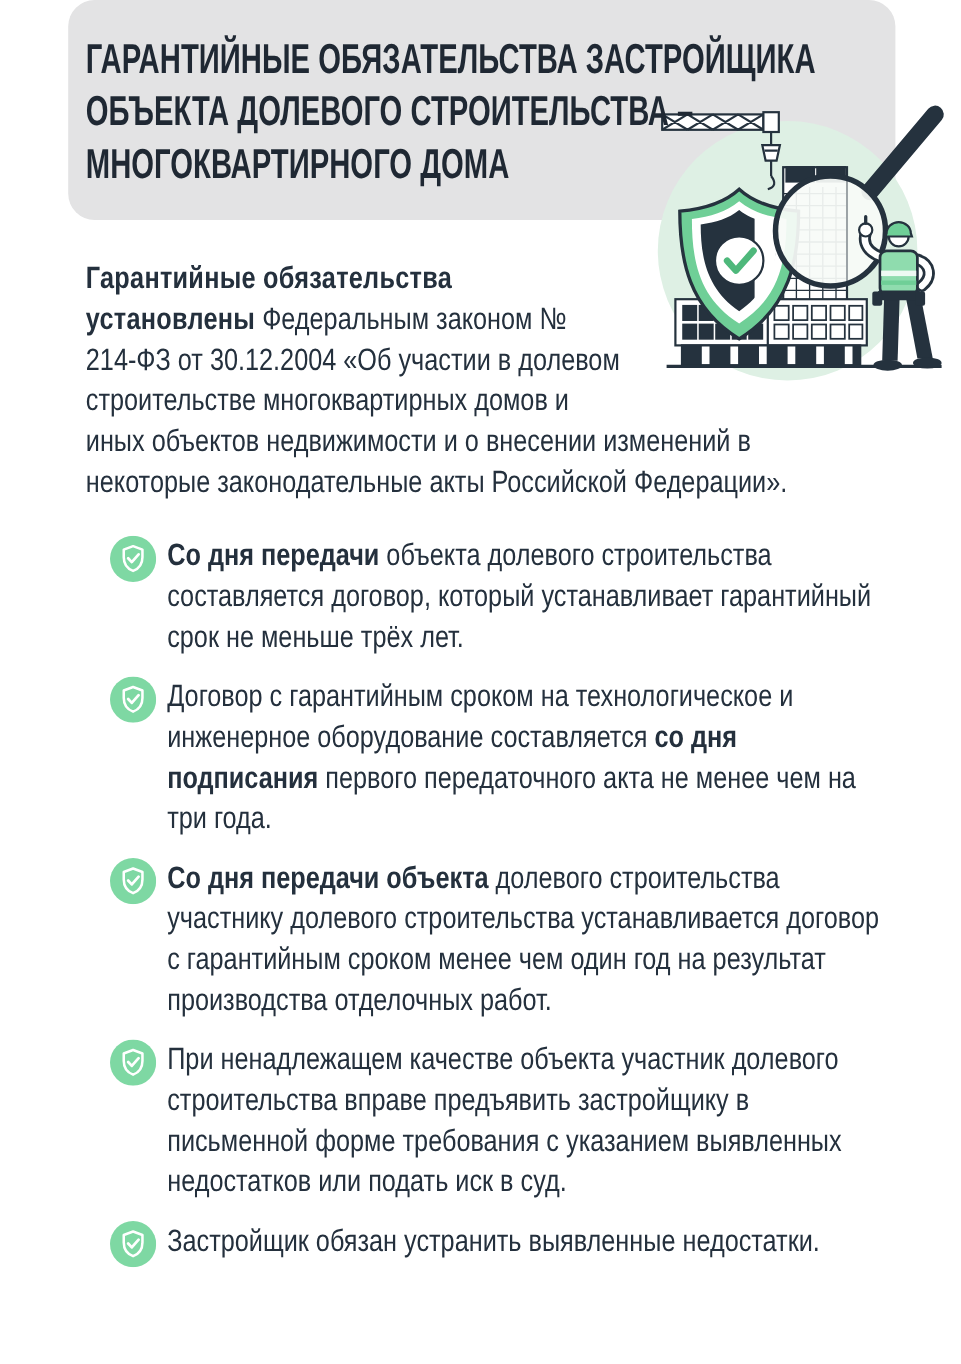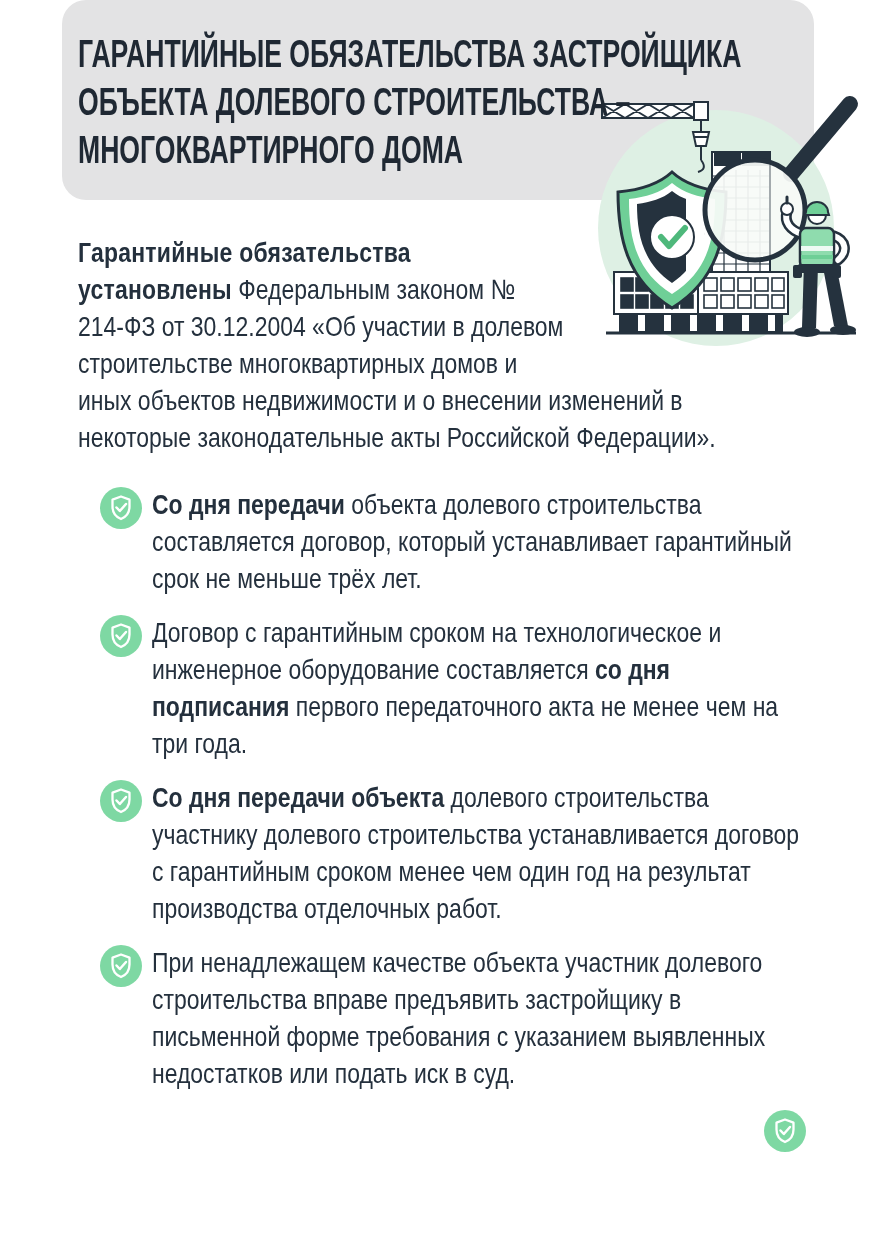--- a/index.html
+++ b/index.html
@@ -41,21 +41,21 @@
   }
   .intro-inner{
     transform:scaleX(.82);transform-origin:0 0;width:792px;
     font-size:28px;line-height:37px;color:var(--body-text);
   }
   .intro-inner b{letter-spacing:.3px;}
   .wrap-spacer{float:right;width:200px;height:112px;}
   .list{
     position:absolute;left:100px;top:486px;width:716px;z-index:4;
   }
-  .item{display:flex;align-items:flex-start;margin-bottom:17px;justify-content:flex-end;}
+  .item{display:flex;align-items:flex-start;margin-bottom:17px;}
   .item-icon{flex:0 0 42px;width:42px;height:42px;margin-right:10px;margin-top:1px;}
   .item-text{width:664px;}
   .item-text-inner{
     transform:scaleX(.82);transform-origin:0 0;width:806px;
     font-size:28px;line-height:37px;color:var(--body-text);
   }
   b{font-weight:700;}
 </style>
 </head>
 <body>
@@ -212,14 +212,17 @@
     <div class="item-text">
         <div class="item-text-inner"><span>При ненадлежащем качестве объекта участник долевого строительства вправе предъявить застройщику в письменной форме требования с указанием выявленных недостатков или подать иск в суд.</span></div>
       </div>
   </div>
   <div class="item">
     <svg class="item-icon" viewBox="0 0 42 42">
         <circle cx="21" cy="21" r="21" fill="var(--icon-green)"></circle>
         <path d="M21 9.5 L29.5 12.7 V19.5 C29.5 26 26 30 21 32 C16 30 12.5 26 12.5 19.5 V12.7 Z" fill="none" stroke="#fff" stroke-width="2.3" stroke-linejoin="round"></path>
         <path d="M16.5 20.5 L19.8 24 L26 17" fill="none" stroke="#fff" stroke-width="2.5" stroke-linecap="round" stroke-linejoin="round"></path>
       </svg>
+    <div class="item-text">
+        <div class="item-text-inner"><span>Застройщик обязан устранить выявленные недостатки.</span></div>
+      </div>
   </div>
 </div>
 
 </body></html>

